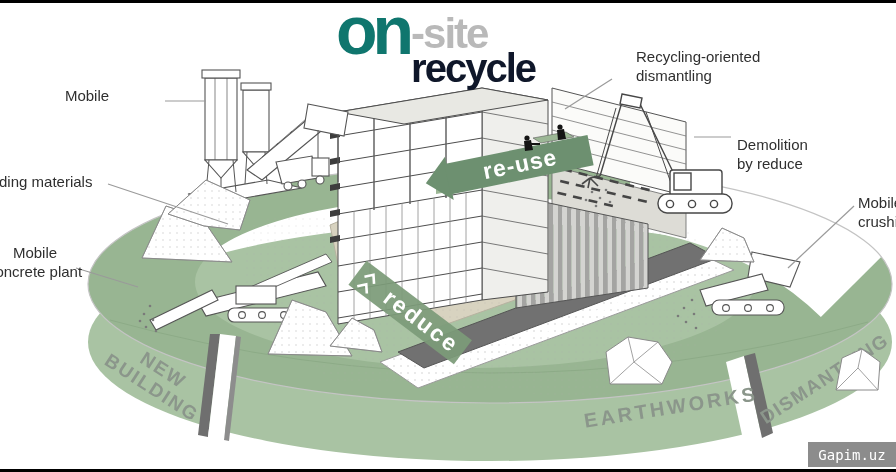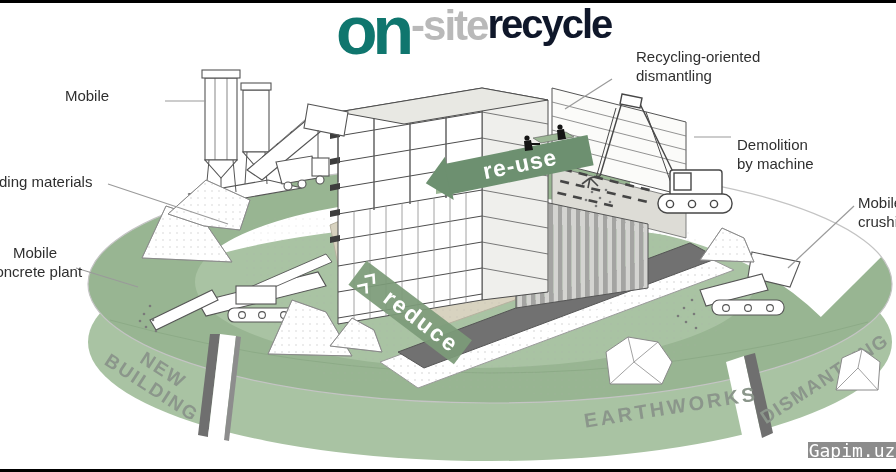--- a/index.html
+++ b/index.html
@@ -9,35 +9,35 @@
   }
   .bar{position:absolute;left:0;width:896px;background:#000;}
   #bar-top{top:0;height:3px;}
   #bar-bottom{top:469px;height:3px;}
   #scene{position:absolute;left:0;top:0;}
   
   #title{position:absolute;left:336px;top:4px;display:flex;align-items:flex-start;}
   #title .on{
     font-size:68px;font-weight:bold;color:#0f766e;line-height:0.78;letter-spacing:-5px;
   }
-  #title .col{display:flex;margin-left:2px;margin-top:4px;}
+  #title .col{display:flex;flex-direction:column;margin-left:2px;margin-top:12px;}
   #title .site{font-size:42px;font-weight:bold;color:#b9b9b9;line-height:0.85;letter-spacing:-2px;}
   #title .recycle{font-size:40px;font-weight:bold;color:#0f172a;line-height:0.9;letter-spacing:-2px;margin-top:-2px;}
   
   .callout{position:absolute;color:#2f2f2f;font-size:15px;line-height:1.28;white-space:nowrap;}
   #lbl-excavation{left:2px;top:86px;width:170px;text-align:center;}
   #lbl-materials{left:-26px;top:172px;}
   #lbl-concrete{left:-40px;top:243px;width:150px;text-align:center;}
   #lbl-recycling{left:636px;top:47px;}
   #lbl-demolition{left:737px;top:135px;}
   #lbl-crushing{left:858px;top:193px;}
   
   #watermark{
-    position:absolute;left:808px;top:442px;width:88px;height:16px;background:#8c8c8c;
-    color:#fff;font-family:"DejaVu Sans Mono",monospace;font-size:18px;
+    position:absolute;left:808px;top:442px;width:88px;height:25px;background:#8c8c8c;
+    color:#fff;font-family:"DejaVu Sans Mono",monospace;font-size:14px;
     display:flex;align-items:center;justify-content:center;
   }
 </style>
 </head>
 <body>
 
 <div class="bar" id="bar-top"></div>
 
 <svg id="scene" width="896" height="472" viewBox="0 0 896 472">
   <defs>
@@ -301,21 +301,21 @@
 <div class="callout" id="lbl-concrete">
   <div>Mobile</div>
   <div>concrete plant</div>
 </div>
 <div class="callout" id="lbl-recycling">
   <div>Recycling-oriented</div>
   <div>dismantling</div>
 </div>
 <div class="callout" id="lbl-demolition">
   <div>Demolition</div>
-  <div>by machine</div>
+  <div>by reduce</div>
 </div>
 <div class="callout" id="lbl-crushing">
   <div>Mobile</div>
   <div>crushing</div>
 </div>
 
 <div id="watermark">
   <span>Gapim.uz</span>
 </div>
 

